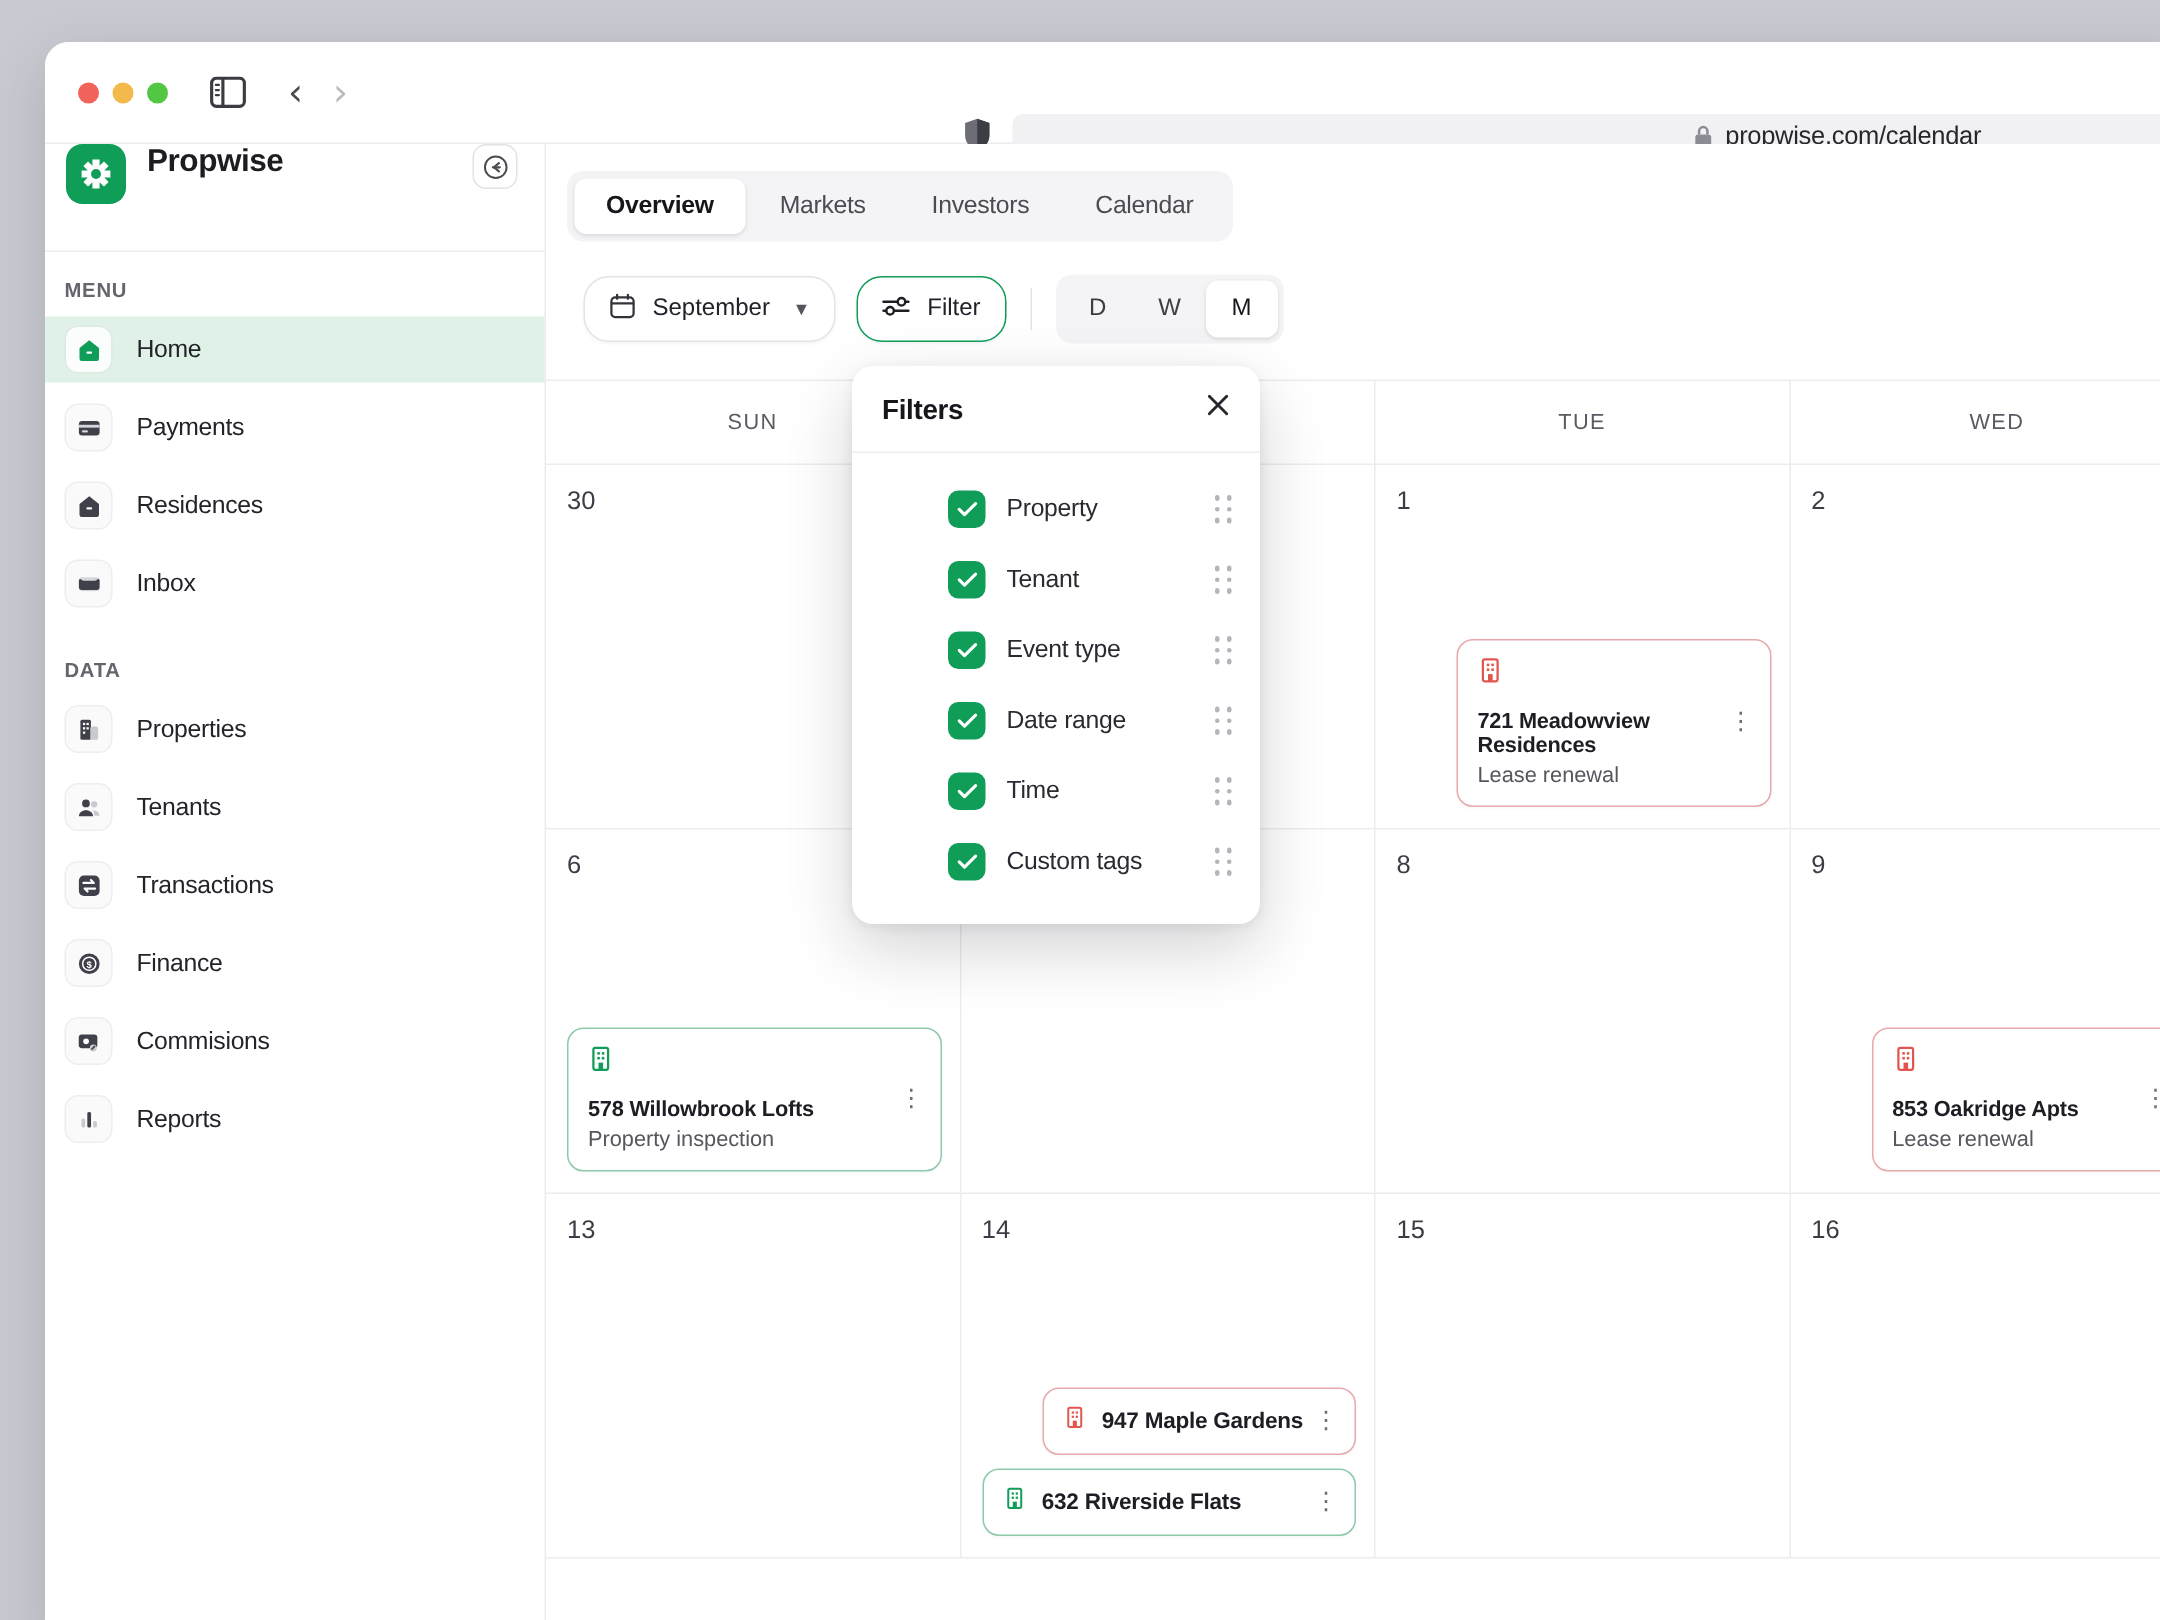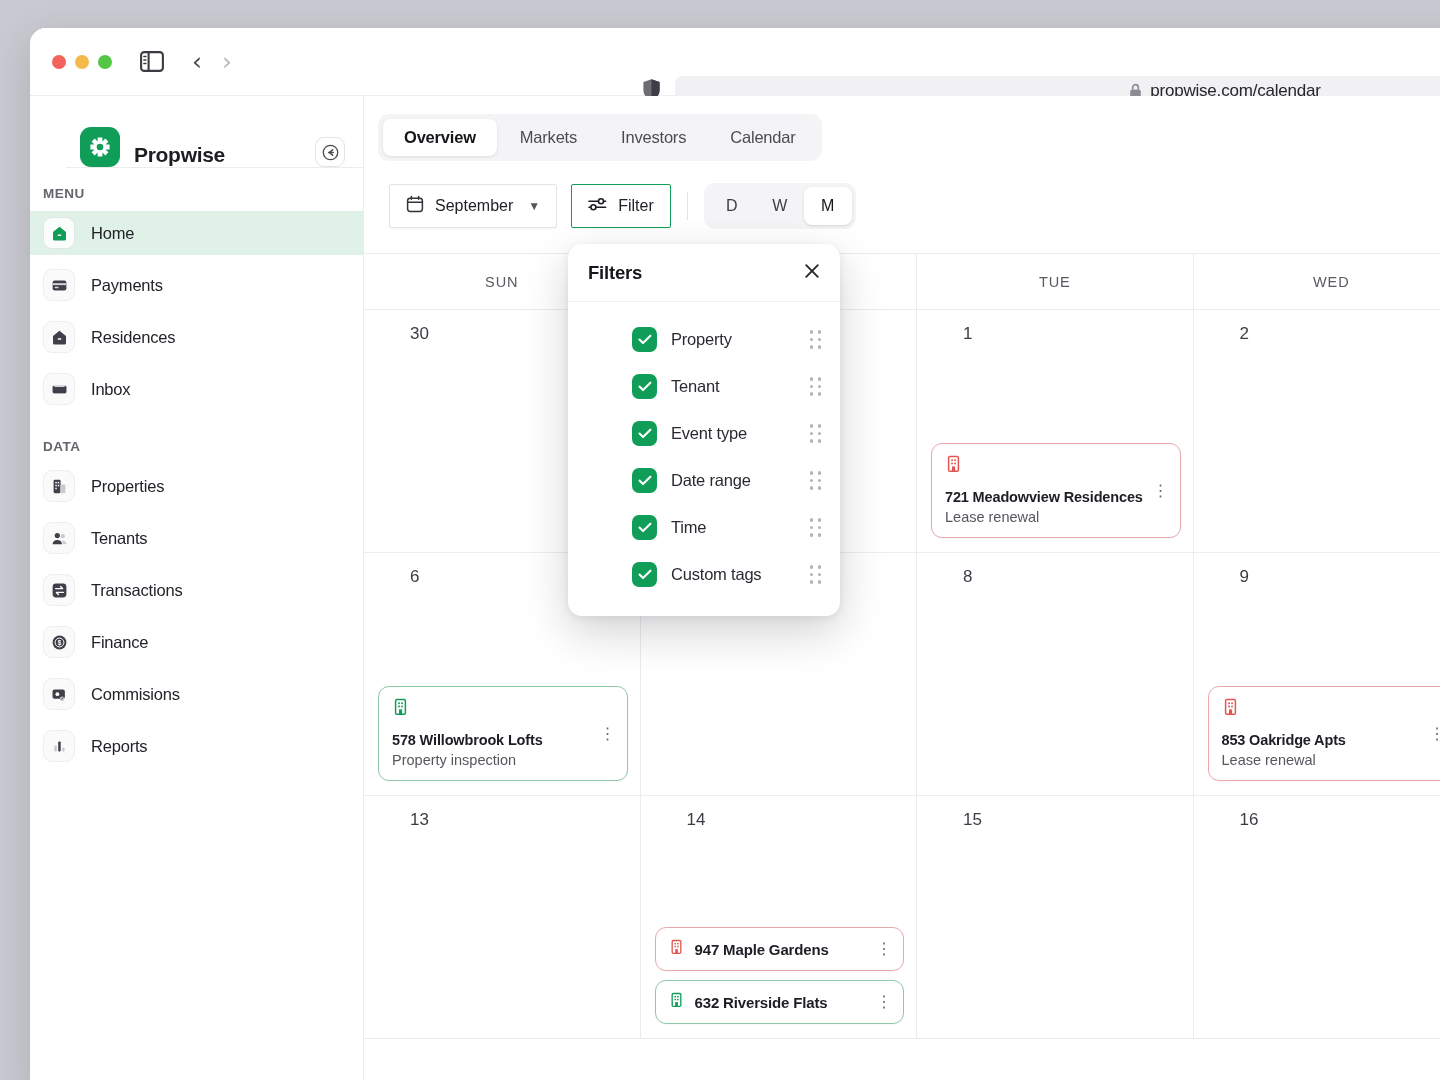--- a/index.html
+++ b/index.html
@@ -53,24 +53,23 @@
   .app { display:flex; height: calc(1060px - 68px); }
 
   
   .sidebar {
     width: 334px; flex:0 0 334px;
     background:#fff;
     border-right:1px solid #ececef;
     display:flex; flex-direction:column;
   }
   .brandbar {
-    height:72px; display:flex; align-items:flex-end;
+    height:72px; display:flex; align-items:flex-start;
     padding: 0 18px 0 14px;
     border-bottom:1px solid #ececef;
-    margin-left:36px;
   }
   .logo {
     width:40px; height:40px; border-radius:11px;
     background:#0f9d58; position:relative; flex:0 0 40px;
   }
   .logo svg { position:absolute; left:50%; top:50%; transform:translate(-50%,-50%); }
   .brandname { font-size:21px; font-weight:700; color:#1c1c21; margin-left:14px; letter-spacing:-0.3px; }
   .collapse-btn {
     margin-left:auto; width:30px; height:30px; border-radius:9px;
     border:1px solid #e3e3e7; background:#fff;
@@ -110,21 +109,21 @@
     gap:2px;
   }
   .tab {
     padding: 9px 21px; font-size:16.5px; color:#4b4b53;
     border-radius:8px; letter-spacing:-0.2px;
   }
   .tab.active { background:#fff; color:#16161b; font-weight:700; box-shadow:0 1px 3px rgba(0,0,0,.10); }
 
   .toolbar { display:flex; align-items:center; gap:14px; padding: 22px 0 0 25px; }
   .tb-btn {
-    height:44px; border:1px solid #e4e4e8; border-radius:2px;
+    height:44px; border:1px solid #e4e4e8; border-radius:17px;
     background:#fff; display:flex; align-items:center; gap:11px;
     padding: 0 16px; font-size:16px; color:#22222a;
     box-shadow:0 1px 2px rgba(0,0,0,.04);
   }
   .tb-btn.accent { border:1.6px solid #0f9d58; }
   .chev { font-size:12px; color:#55555d; margin-left:4px; }
   .divider { width:1px; height:28px; background:#e4e4e8; margin: 0 2px; }
   .seg {
     display:inline-flex; background:#f4f4f6; border-radius:11px; padding:4px;
   }
@@ -141,29 +140,29 @@
     flex:1 1 0; display:flex; align-items:center; justify-content:center;
     font-size:14.5px; color:#5a5a63; letter-spacing:.9px;
     border-right:1px solid #ececef;
   }
   .cal-row { display:flex; border-bottom:1px solid #ececef; height:243px; }
   .cal-cell {
     flex:1 1 0; border-right:1px solid #ececef;
     padding:14px 12px 0 14px; position:relative;
     display:flex; flex-direction:column;
   }
-  .daynum { font-size:17px; color:#3c3c45;margin-left:32px; }
+  .daynum { font-size:17px; color:#3c3c45; }
   .events { margin-top:auto; padding-bottom:14px; display:flex; flex-direction:column; gap:9px; }
 
   .evt {
     border-radius:11px; border:1px solid #d9d9de; background:#fff;
     padding:11px 12px 12px 13px; position:relative;
     box-shadow:0 1px 2px rgba(0,0,0,.03);
   }
-  .evt.red   { border-color:#e8a9ad; }
+  .evt.red   { border-color:#e8a9ad;margin-left:40px; }
   .evt.green { border-color:#8ec9a9; }
   .evt-icon { margin-bottom:12px; display:block; }
   .evt-title { font-size:14.5px; font-weight:700; color:#1d1d24; letter-spacing:-0.15px; padding-right:22px; }
   .evt-sub   { font-size:14.5px; color:#56565f; margin-top:4px; }
   .kebab {
     position:absolute; right:11px; top:50%; transform:translateY(-50%);
     color:#6d6d76; font-size:16px; line-height:1; letter-spacing:0;
   }
   .evt.compact {
     display:flex; align-items:center; gap:11px;

